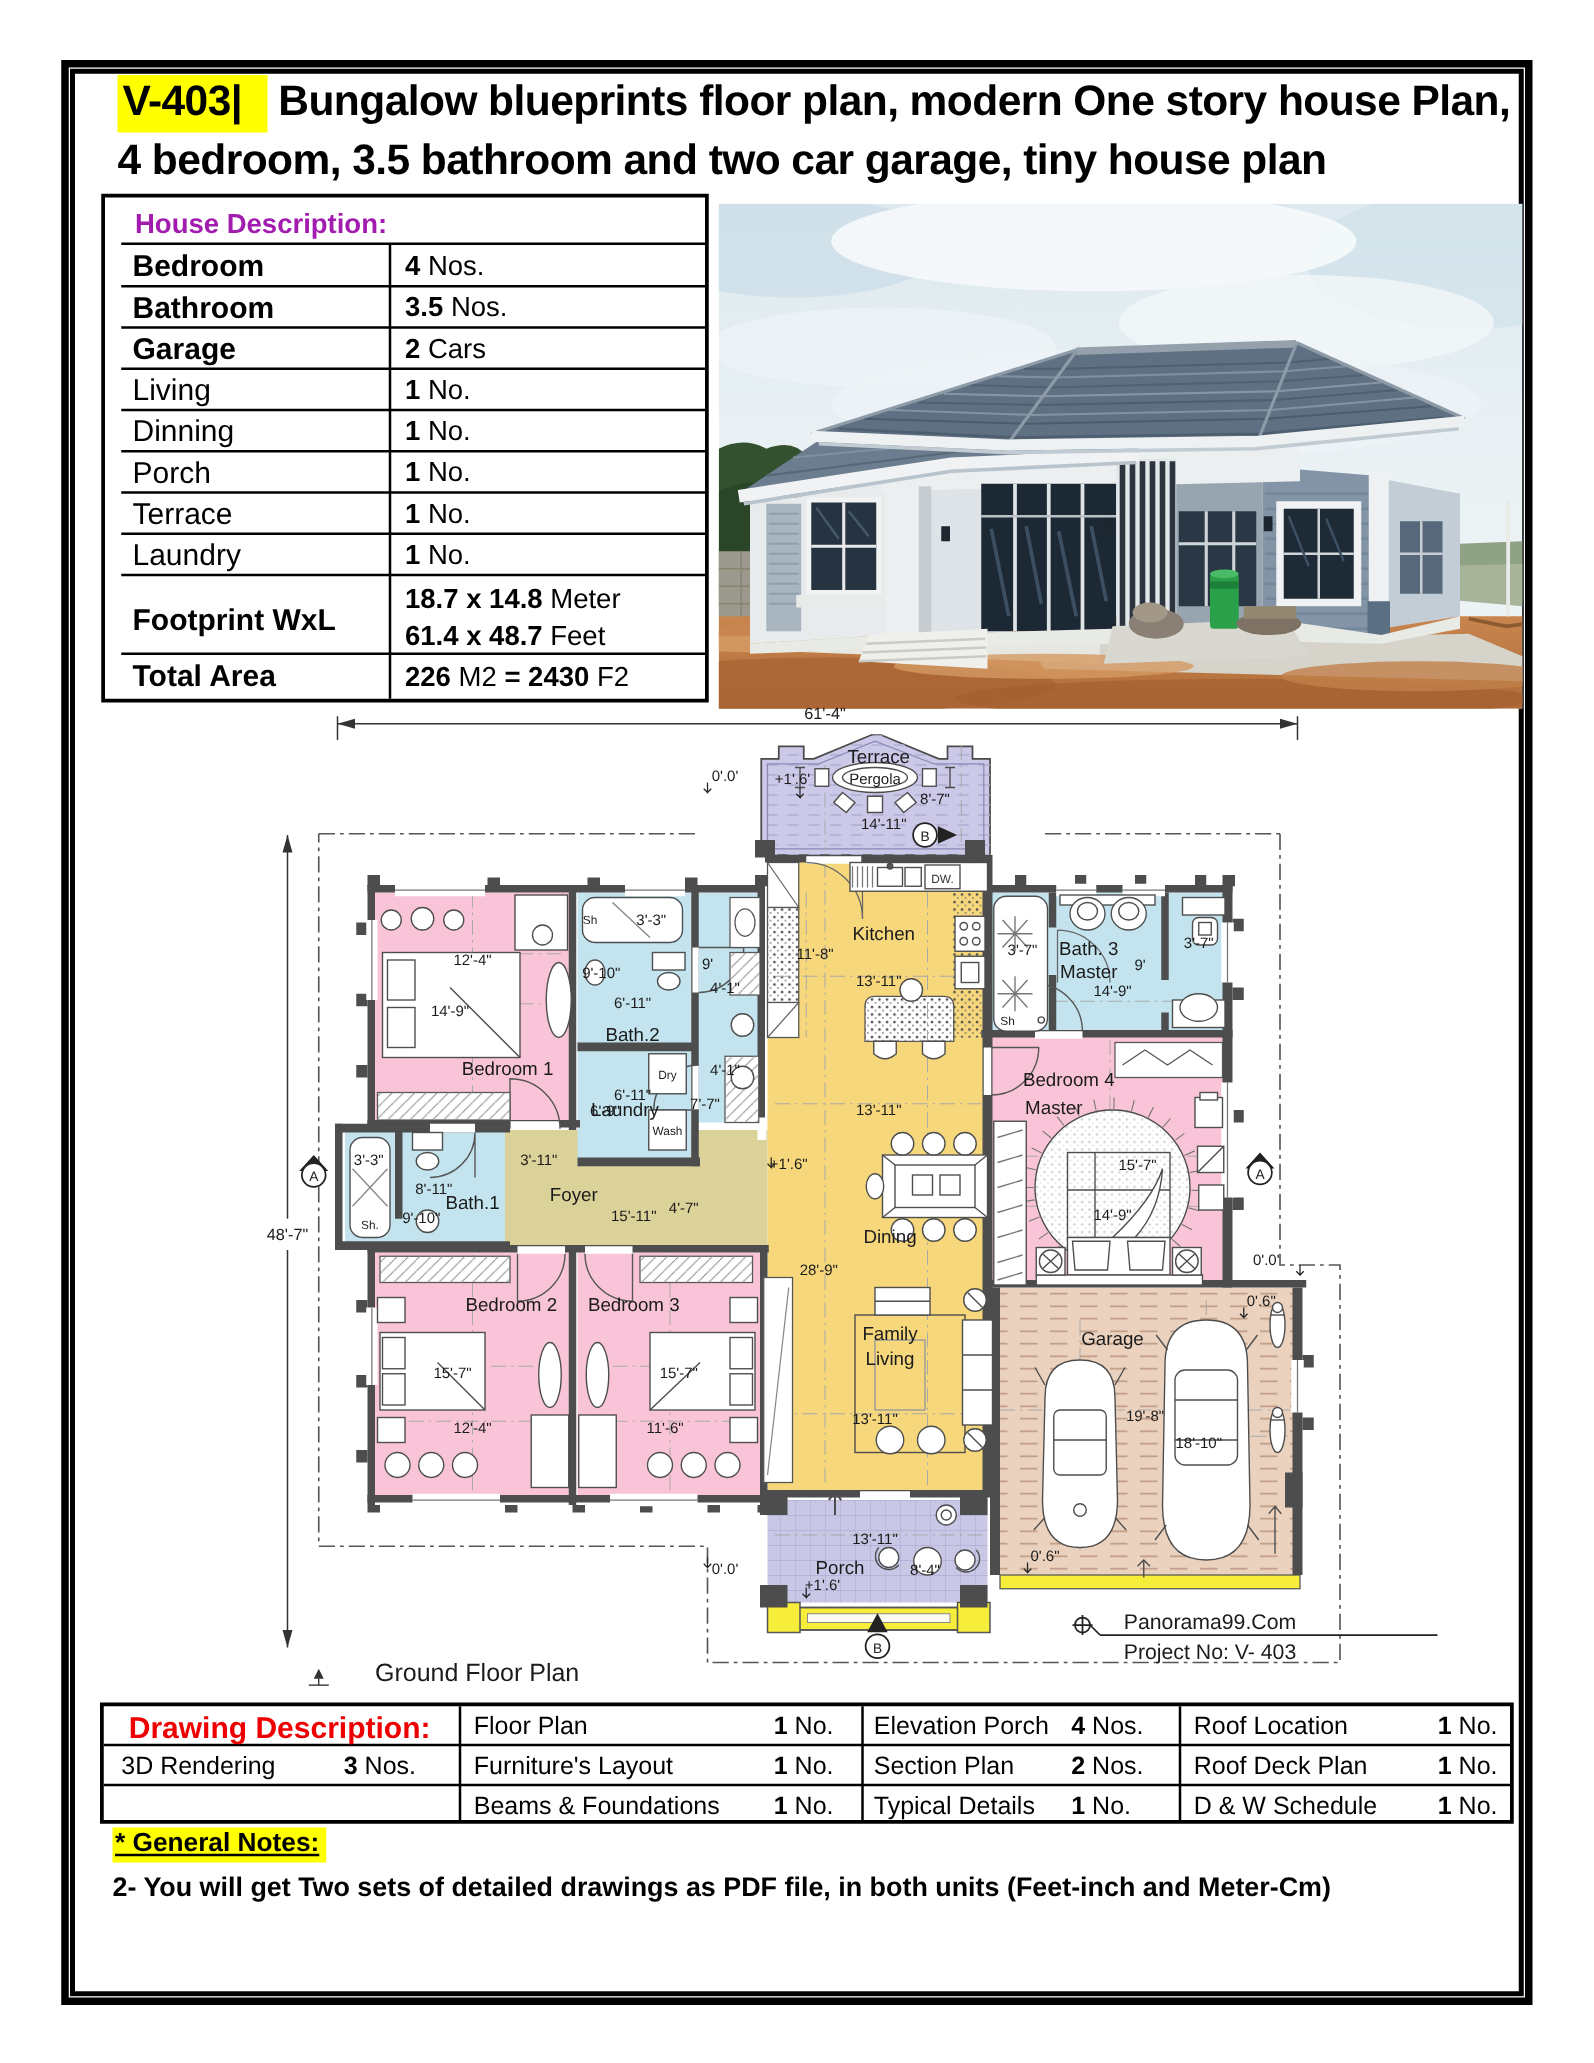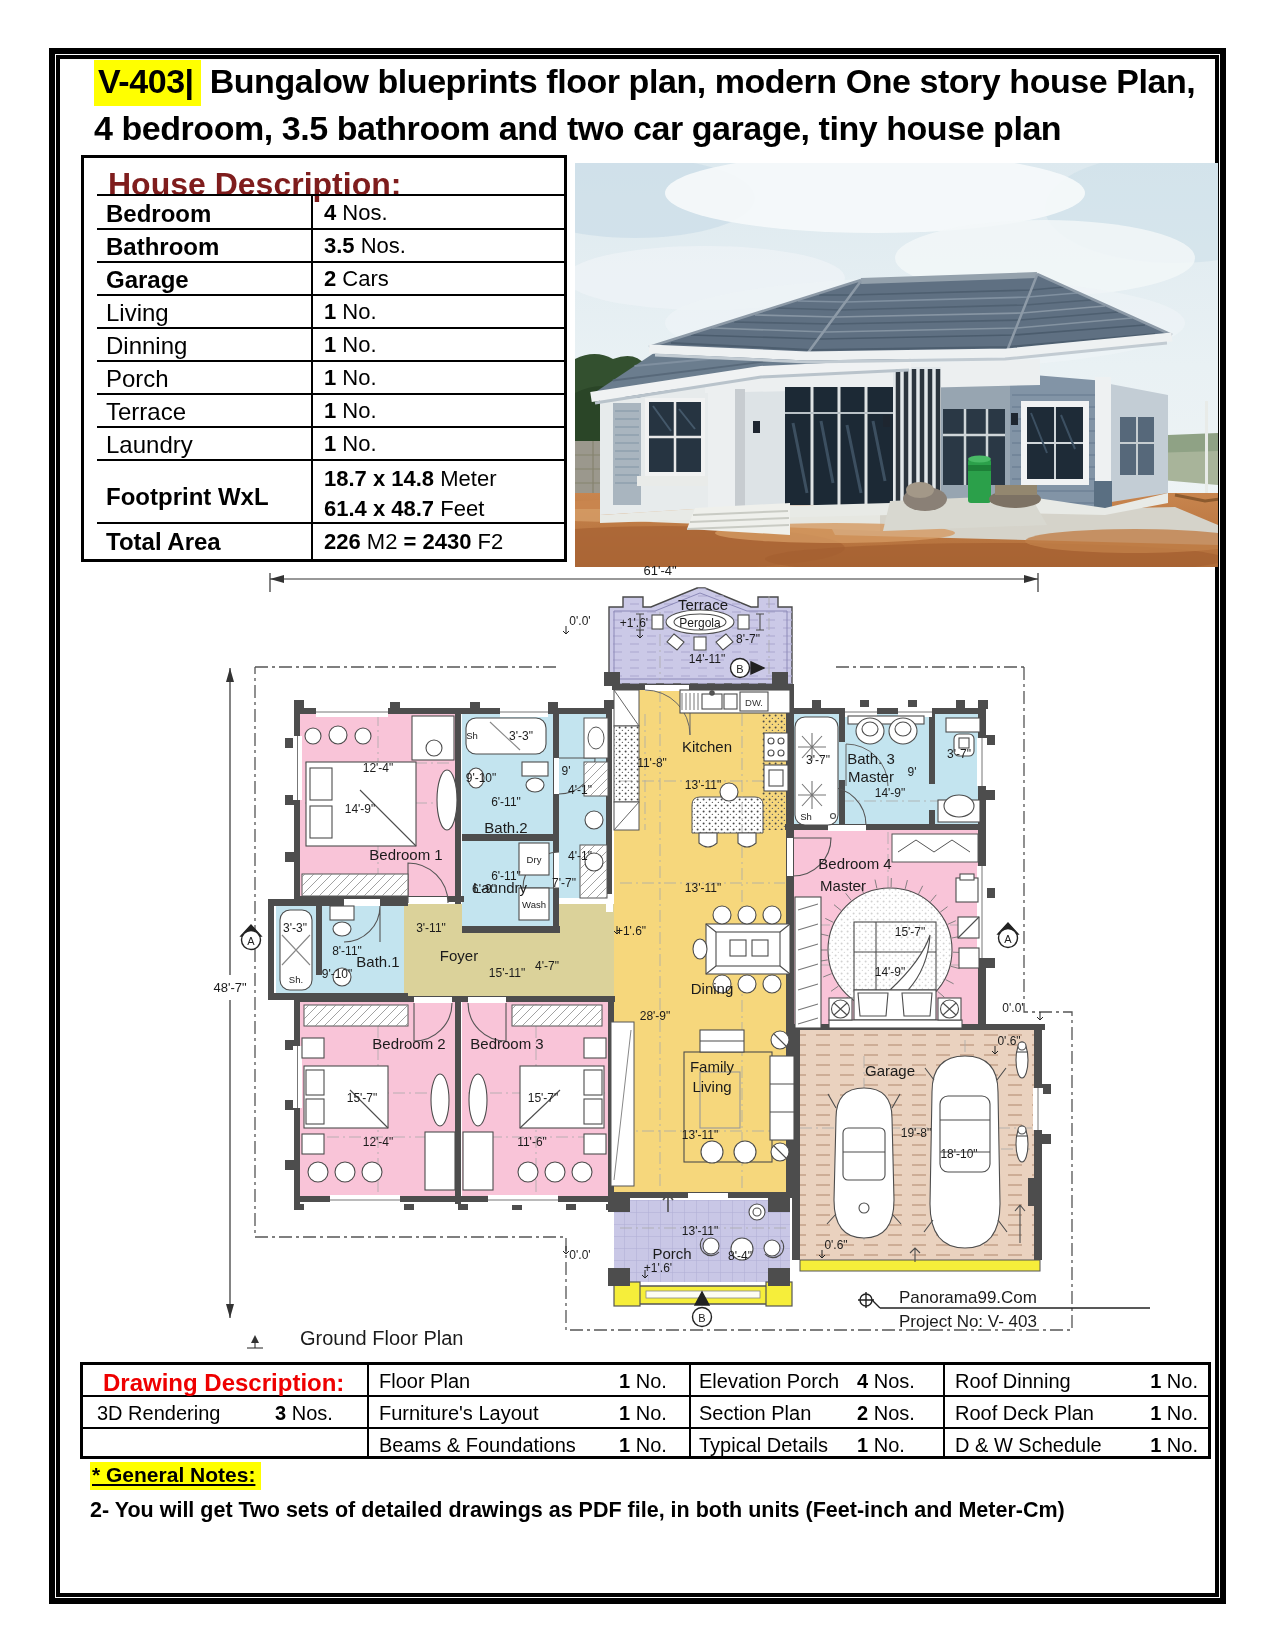--- a/index.html
+++ b/index.html
@@ -2,24 +2,24 @@
 <html><head>
 <meta charset="utf-8">
 <style>
 html,body{margin:0;padding:0;}
 body{width:1275px;height:1650px;position:relative;background:#fff;
   font-family:"Liberation Sans", sans-serif;overflow:hidden;}
 .frame{position:absolute;left:49px;top:48px;width:1165px;height:1544px;border:6px solid #000;}
 .frame-in{position:absolute;left:1px;top:1px;right:1px;bottom:1px;border:4px solid #000;}
 .title{position:absolute;left:94px;top:58px;font-size:34px;font-weight:bold;
   line-height:47px;color:#000;letter-spacing:-0.45px;white-space:nowrap;}
-.hl{background:#ffff00;padding:2px 7px 6px 4px;}
+.hl{background:#ffff00;padding:2px 20px 6px 4px;}
 
 .desc{position:absolute;left:81px;top:155px;width:486px;height:407px;border:3px solid #000;box-sizing:border-box;}
-.desc .hd{position:absolute;left:24px;top:8px;font-size:32px;font-weight:bold;color:#7f1d1d;}
+.desc .hd{position:absolute;left:24px;top:8px;font-size:22px;font-weight:bold;color:#a21caf;}
 .rline{position:absolute;left:13px;right:0px;height:2px;background:#000;}
 .vdiv{position:absolute;left:227px;top:38px;bottom:0;width:2px;background:#000;}
 .lab{position:absolute;left:22px;font-size:24px;color:#000;}
 .val{position:absolute;left:240px;font-size:22px;color:#000;}
 .b{font-weight:bold;}
 
 .dtab{position:absolute;left:80px;top:1362px;width:1131px;height:97px;border:3px solid #000;box-sizing:border-box;background:#fff;}
 .dtab .c{position:absolute;font-size:20px;white-space:nowrap;}
 .dline{position:absolute;left:0;right:0;height:2px;background:#000;}
 .dv{position:absolute;top:0;bottom:0;width:2px;background:#000;}
@@ -694,21 +694,21 @@
   <div class="dv" style="left:284px"></div>
   <div class="dv" style="left:606px"></div>
   <div class="dv" style="left:860px"></div>
   <div class="dline" style="top:30px"></div>
   <div class="dline" style="top:62px"></div>
   <div class="c" style="left:20px;top:4px;font-size:24px;font-weight:bold;color:#ee0000;">Drawing Description:</div>
   <div class="c" style="left:296px;top:5px;">Floor Plan</div>
     <div class="c" style="left:536px;top:5px;"><span class="b">1</span> No.</div>
   <div class="c" style="left:616px;top:5px;">Elevation Porch</div>
     <div class="c" style="left:774px;top:5px;"><span class="b">4</span> Nos.</div>
-  <div class="c" style="left:872px;top:5px;">Roof Dinning</div>
+  <div class="c" style="left:872px;top:5px;">Roof Location</div>
     <div class="c" style="right:10px;top:5px;"><span class="b">1</span> No.</div>
   <div class="c" style="left:14px;top:37px;">3D Rendering</div>
     <div class="c" style="left:192px;top:37px;"><span class="b">3</span> Nos.</div>
   <div class="c" style="left:296px;top:37px;">Furniture's Layout</div>
     <div class="c" style="left:536px;top:37px;"><span class="b">1</span> No.</div>
   <div class="c" style="left:616px;top:37px;">Section Plan</div>
     <div class="c" style="left:774px;top:37px;"><span class="b">2</span> Nos.</div>
   <div class="c" style="left:872px;top:37px;">Roof Deck Plan</div>
     <div class="c" style="right:10px;top:37px;"><span class="b">1</span> No.</div>
   <div class="c" style="left:296px;top:69px;">Beams &amp; Foundations</div>

